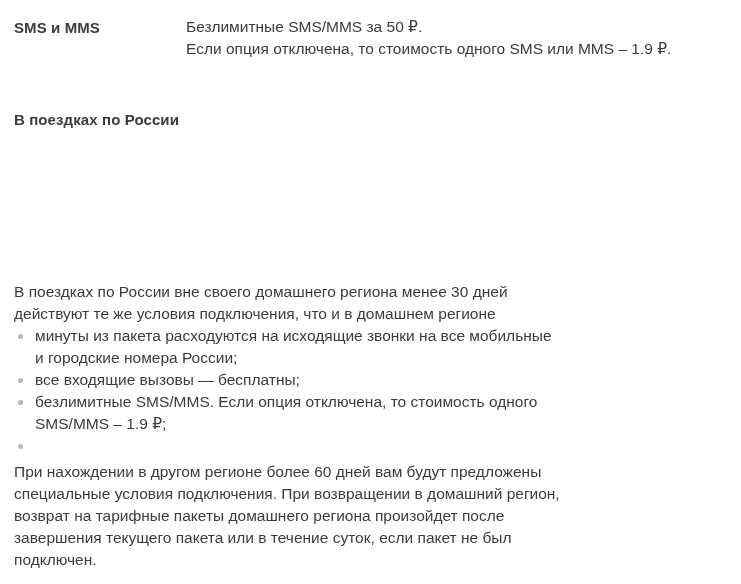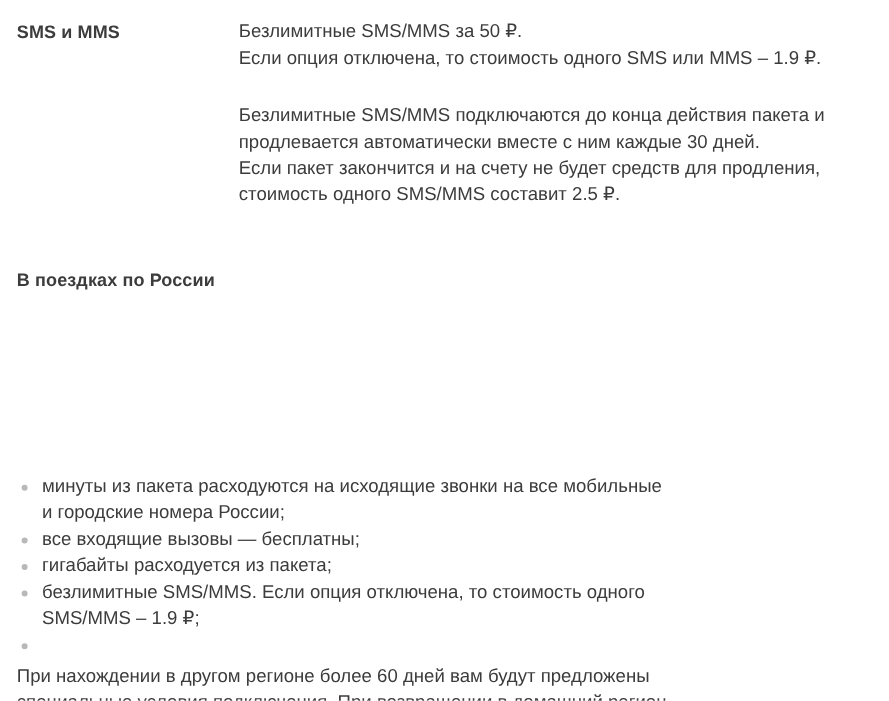--- a/index.html
+++ b/index.html
@@ -41,21 +41,20 @@
   }
   .para {
     margin: 0;
   }
   .para + .para,
   .para.after-gap {
     margin-top: 26px;
   }
   .line {
     display: block;
-    margin-left: 13px;
   }
   ul.bullets {
     list-style: none;
     margin: 0;
     padding: 0;
   }
   ul.bullets li {
     position: relative;
     padding-left: 21px;
   }
@@ -74,42 +73,38 @@
 
 <main class="page">
 
   <section class="row">
     <div class="label">SMS и MMS</div>
     <div class="content">
       <p class="para">
         <span class="line">Безлимитные SMS/MMS за 50 ₽.</span>
         <span class="line">Если опция отключена, то стоимость одного SMS или MMS – 1.9 ₽.</span>
       </p>
-      <p class="para">
-        <span class="line">Безлимитные SMS/MMS подключаются до конца действия пакета и продлевается автоматически вместе с ним каждые 30 дней.</span>
-        <span class="line">Если пакет закончится и на счету не будет средств для продления, стоимость одного SMS/MMS составит 2.5 ₽.</span>
-      </p>
     </div>
   </section>
 
   <section class="row">
     <div class="label">В поездках по России</div>
     <div class="content">
+      <p class="para">В поездках по России вне своего домашнего региона менее 30 дней действуют те же условия подключения, что и в домашнем регионе</p>
       <ul class="bullets">
         <li>
           <span class="dot"></span>
           <span>минуты из пакета расходуются на исходящие звонки на все мобильные и городские номера России;</span>
         </li>
         <li>
           <span class="dot"></span>
           <span>все входящие вызовы — бесплатны;</span>
         </li>
         <li>
           <span class="dot"></span>
-          <span>гигабайты расходуется из пакета;</span>
         </li>
         <li>
           <span class="dot"></span>
           <span>безлимитные SMS/MMS. Если опция отключена, то стоимость одного SMS/MMS – 1.9 ₽;</span>
         </li>
         <li>
           <span class="dot"></span>
         </li>
       </ul>
       <p class="para after-gap">При нахождении в другом регионе более 60 дней вам будут предложены специальные условия подключения. При возвращении в домашний регион, возврат на тарифные пакеты домашнего региона произойдет после завершения текущего пакета или в течение суток, если пакет не был подключен.</p>

